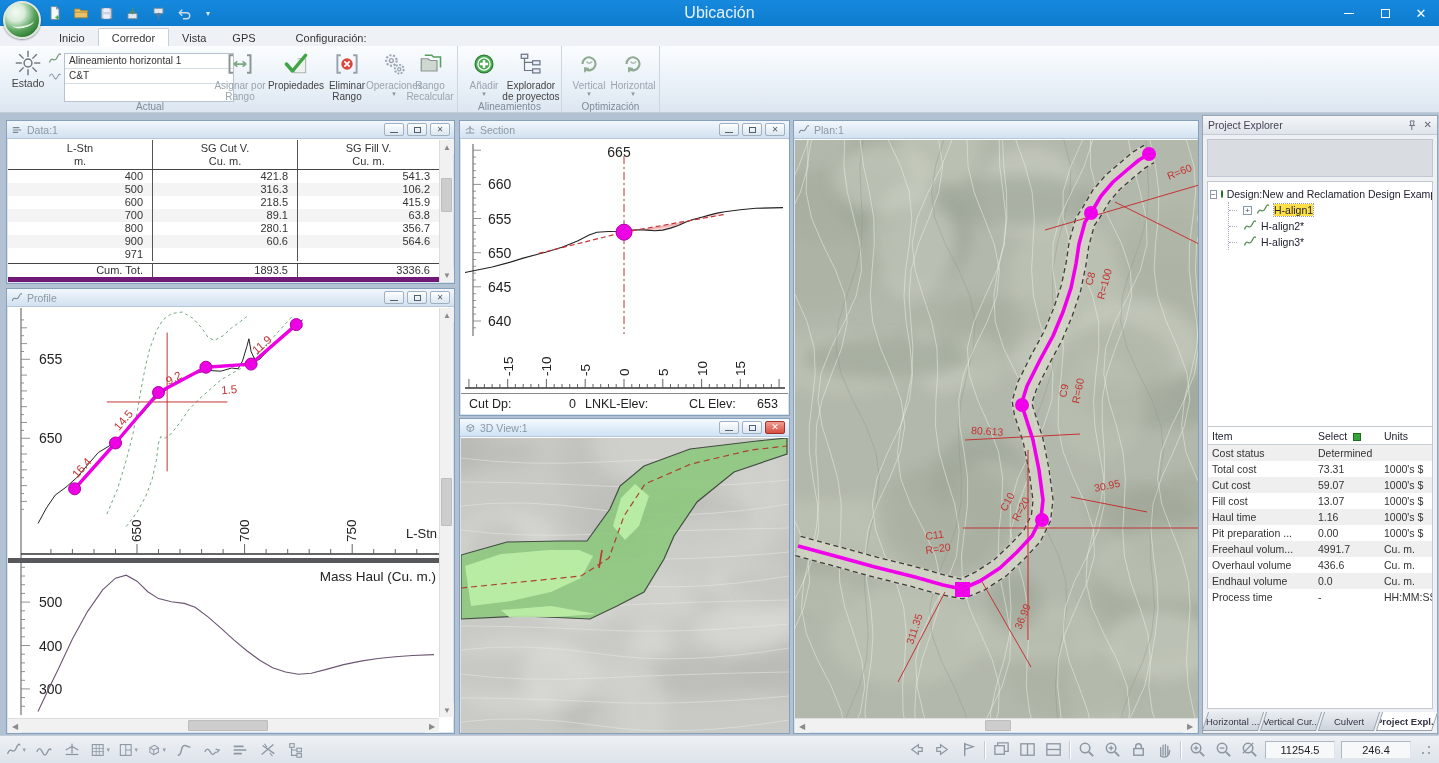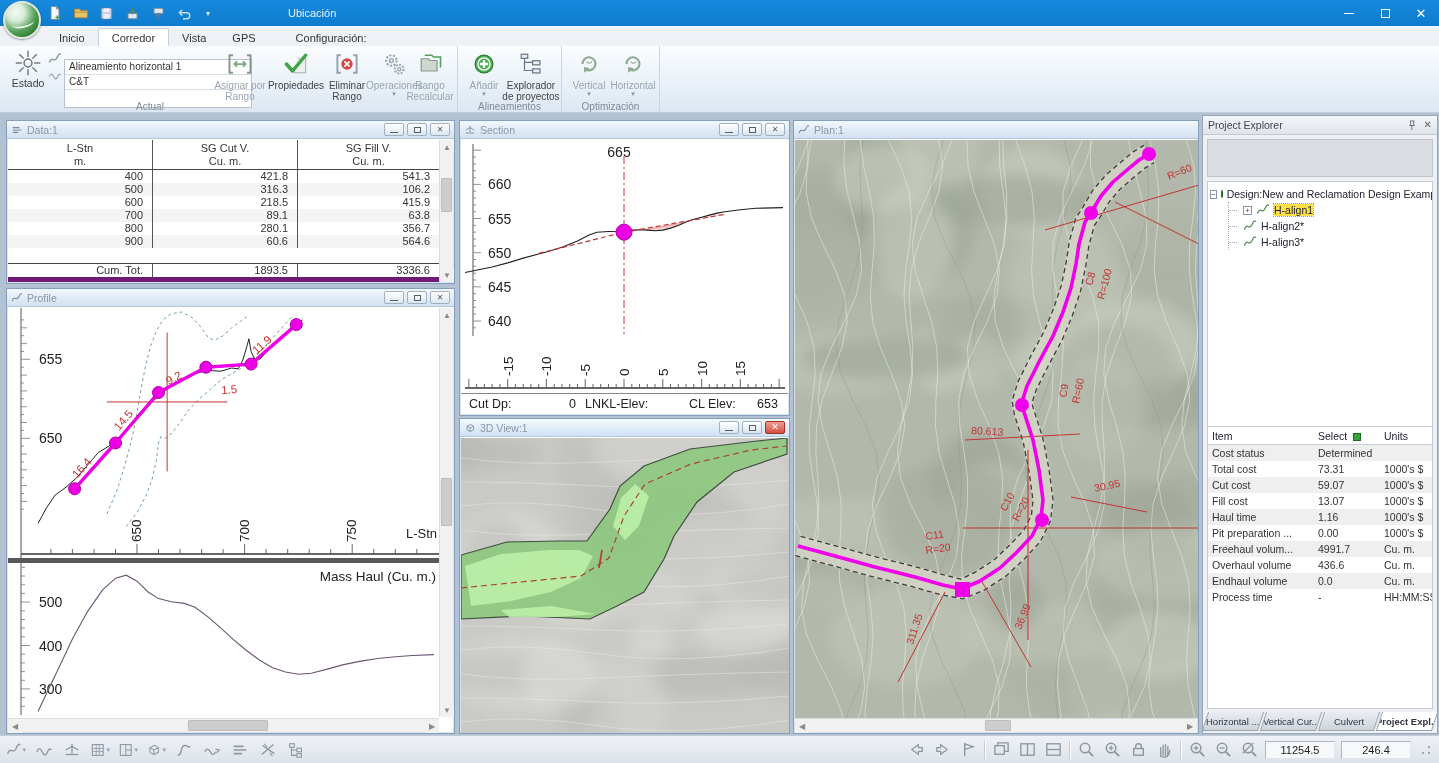--- a/index.html
+++ b/index.html
@@ -6,36 +6,36 @@
   html,body{width:1439px;height:763px;overflow:hidden}
   body{font-family:"Liberation Sans",sans-serif;background:#b2c2d3;position:relative;font-size:11px;color:#333}
   svg{display:block}
   
   .titlebar{position:absolute;top:0;left:0;right:0;height:26px;background:linear-gradient(#1689de,#0d7ccd);display:flex;align-items:center;z-index:20}
   .applogo{position:absolute;left:3px;top:1px;width:38px;height:38px;border-radius:50%;border:2px solid #dfe7df;z-index:30;background:radial-gradient(circle at 32% 28%,#f4faf4 0%,#d8ecd8 26%,#5aa45e 55%,#2e7d32 78%,#174f1b 100%);box-shadow:0 1px 2px rgba(0,0,0,.4)}
   .applogo:after{content:"";position:absolute;left:7px;top:15px;width:22px;height:8px;border-bottom:2px solid #fff;border-radius:50%;transform:rotate(-12deg);opacity:.85}
   .qat{margin-left:46px;display:flex;align-items:center;gap:9px}
   .qicon{width:17px;height:17px;display:flex;align-items:center;justify-content:center}
   .qat .caret{color:#dce9f5;font-size:8px;margin-left:4px}
-  .tb-title{position:absolute;left:288px;right:300px;text-align:left;font-size:11px;color:#e8f1fa;pointer-events:none}
+  .tb-title{position:absolute;left:300px;right:300px;text-align:center;font-size:16px;color:#e8f1fa;pointer-events:none}
   .winctl{margin-left:auto;display:flex}
   .wcbtn{width:36px;height:26px;display:flex;align-items:center;justify-content:center;color:#fff;font-size:13px}
   .wcbtn .sq{width:9px;height:9px;border:1px solid #fff}
   .wcbtn .mn{width:10px;height:1px;background:#fff}
   
   .tabrow{position:absolute;top:26px;left:0;right:0;height:20px;background:#eef2f7;display:flex;align-items:flex-end;padding-left:46px;z-index:15}
   .rtab{padding:3px 13px 2px;font-size:11px;color:#333}
   .rtab.active{background:#fff;border:1px solid #c6d0dc;border-bottom:none;border-radius:2px 2px 0 0}
   .rtab.cfg{margin-left:14px}
   
   .ribbon{position:absolute;top:46px;left:0;right:0;height:67px;background:linear-gradient(#fbfdff,#eaf1f8 55%,#dde7f1);border-bottom:1px solid #c2ccd7;z-index:10}
   .rgroup{position:absolute;top:0;bottom:0;border-right:1px solid #ccd5e0}
   .glab{position:absolute;bottom:0;left:0;right:0;text-align:center;font-size:10px;color:#7d8a97}
   .estado{position:absolute;left:4px;top:3px;width:48px;text-align:center;font-size:10.5px;color:#444}
-  .combo-stack{position:absolute;left:64px;top:13px;width:188px;border:1px solid #b6c2cf;background:#fff}
+  .combo-stack{position:absolute;left:64px;top:7px;width:170px;border:1px solid #b6c2cf;background:#fff}
   .combo{height:15px;border-bottom:1px solid #d5dde5;font-size:10px;line-height:14px;padding:0 4px;color:#333;background:#fff;white-space:nowrap;overflow:hidden}
   .combo:last-child{border-bottom:none;height:17px}
   .mini-ico{position:absolute;left:48px;width:14px;height:14px}
   .rbtn{position:absolute;top:3px;text-align:center;font-size:10px;line-height:11px;color:#444;cursor:default}
   .rbtn .ric{height:30px;display:flex;align-items:center;justify-content:center;margin-bottom:1px}
   .rbtn.dim,.rbtn.dim .rlab{color:#9aa5b0}
   .rbtn .caret{display:block;font-size:7px;color:#8a95a0;line-height:6px}
   
   .win{position:absolute;background:#fff;border:1px solid #85a0bd;box-shadow:0 0 0 1px #d8e4f0 inset}
   .wtitle{height:18px;background:linear-gradient(#f2f7fc,#d2e1f0);border-bottom:1px solid #b5c7da;display:flex;align-items:center;gap:4px;padding:0 4px;font-size:10.5px;color:#8b98a6}
@@ -488,20 +488,25 @@
       </div>
       <div class="drow">
         <div>800</div>
         <div>280.1</div>
         <div>356.7</div>
       </div>
       <div class="drow stripe">
         <div>900</div>
         <div>60.6</div>
         <div>564.6</div>
+      </div>
+      <div class="drow">
+        <div>971</div>
+        <div></div>
+        <div></div>
       </div>
       <div class="drow dfoot">
         <div>Cum. Tot.</div>
         <div>1893.5</div>
         <div>3336.6</div>
       </div>
     </div>
   <div class="vscroll" style="top:19px;bottom:1px;right:1px">
     <div class="sb-arr" style="top:0">▲</div>
     <div class="sb-thumb" style="top:38px;left:1px;right:1px;height:34px"></div>

